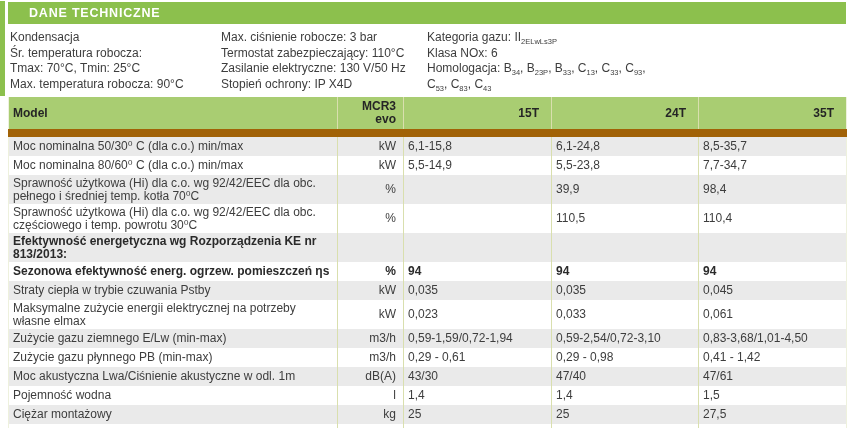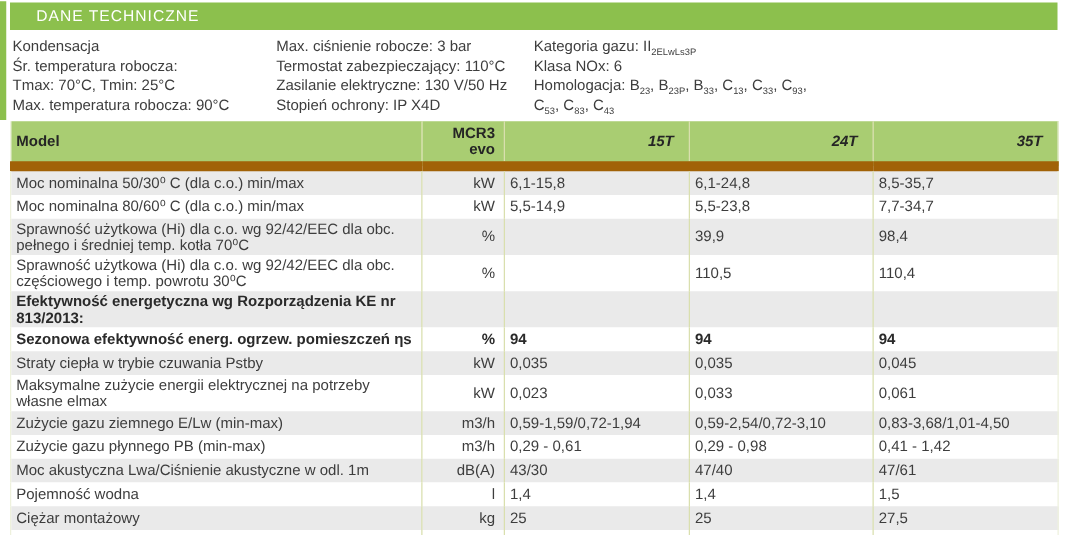--- a/index.html
+++ b/index.html
@@ -9,38 +9,38 @@
     --divider:#d9dfae;
     --text:#3d3d3d;
     --bottom-line:#dce3b8;
   }
   *{box-sizing:border-box;margin:0;padding:0;}
   body{font-family:"Liberation Sans","DejaVu Sans",sans-serif;background:#fff;}
   .sheet{position:relative;width:854px;height:428px;background:#fff;overflow:hidden;}
 
   .accent{position:absolute;left:0;top:1px;width:5px;height:95px;background:var(--green);}
   .titlebar{position:absolute;left:8px;top:2px;width:838px;height:22px;background:var(--green);}
-  .titlebar .title{display:block;color:#ffffff;font-weight:normal;font-size:12.5px;
+  .titlebar .title{display:block;color:#ffffff;font-weight:bold;font-size:12.5px;
     letter-spacing:.8px;line-height:22px;padding-left:21px;}
 
   .info{position:absolute;top:30px;font-size:12px;line-height:15.5px;color:var(--text);}
   .info-1{left:10px;width:205px;}
   .info-2{left:221px;width:200px;}
   .info-3{left:427px;width:240px;}
   sub{font-size:7.5px;vertical-align:sub;line-height:0;}
 
   table.spec{position:absolute;left:8px;top:97px;width:838px;border-collapse:collapse;
     table-layout:fixed;font-size:12px;color:var(--text);
     border-bottom:2px solid var(--bottom-line);
     border-left:1px solid #eef1dd;border-right:1px solid #eef1dd;}
   table.spec th{background:var(--header-green);color:#252525;font-weight:bold;
     line-height:13px;padding:3px 4px;border-bottom:8px solid #a16207;text-align:right;}
   table.spec th.lbl{text-align:left;}
   table.spec th.unit{text-align:right;padding-right:7px;}
-  table.spec th.val{padding-right:12px;font-style:italic;}
+  table.spec th.val{padding-right:12px;}
   table.spec td{line-height:13px;padding:3px 4px;vertical-align:middle;background:#ffffff;}
   table.spec tr.alt td{background:var(--row-alt);}
   table.spec tr.dbl td{padding-top:1.5px;padding-bottom:1.5px;}
   table.spec tr.bold td{font-weight:bold;color:#2a2a2a;}
   table.spec td.lbl{text-align:left;padding-left:4px;}
   table.spec td.unit{text-align:right;padding-right:7px;}
   table.spec td.val{text-align:left;padding-right:12px;}
   table.spec td.unit,table.spec td.val,
   table.spec th.unit,table.spec th.val{border-left:1px solid var(--divider);}
 </style>
@@ -65,21 +65,21 @@
   <div class="info info-2">
     <div>Max. ciśnienie robocze: 3 bar</div>
     <div>Termostat zabezpieczający: 110°C</div>
     <div>Zasilanie elektryczne: 130 V/50 Hz</div>
     <div>Stopień ochrony: IP X4D</div>
   </div>
 
   <div class="info info-3">
     <div><span>Kategoria gazu: II</span><sub>2ELwLs3P</sub></div>
     <div>Klasa NOx: 6</div>
-    <div><span>Homologacja: </span><span>B</span><sub>23</sub>, <span>B</span><sub>23P</sub>, <span>B</span><sub>33</sub>, <span>C</span><sub>13</sub>, <span>C</span><sub>33</sub>, <span>C</span><sub>93</sub>, <br><span>C</span><sub>53</sub>, <span>C</span><sub>83</sub>, <span>C</span><sub>43</sub></div>
+    <div><span>Homologacja: </span><span>B</span><sub>34</sub>, <span>B</span><sub>23P</sub>, <span>B</span><sub>33</sub>, <span>C</span><sub>13</sub>, <span>C</span><sub>33</sub>, <span>C</span><sub>93</sub>, <br><span>C</span><sub>53</sub>, <span>C</span><sub>83</sub>, <span>C</span><sub>43</sub></div>
   </div>
 
   <table class="spec">
     <colgroup>
       <col style="width:329px">
         <col style="width:66px">
         <col style="width:148px">
         <col style="width:147px">
         <col style="width:148px">
     </colgroup>

